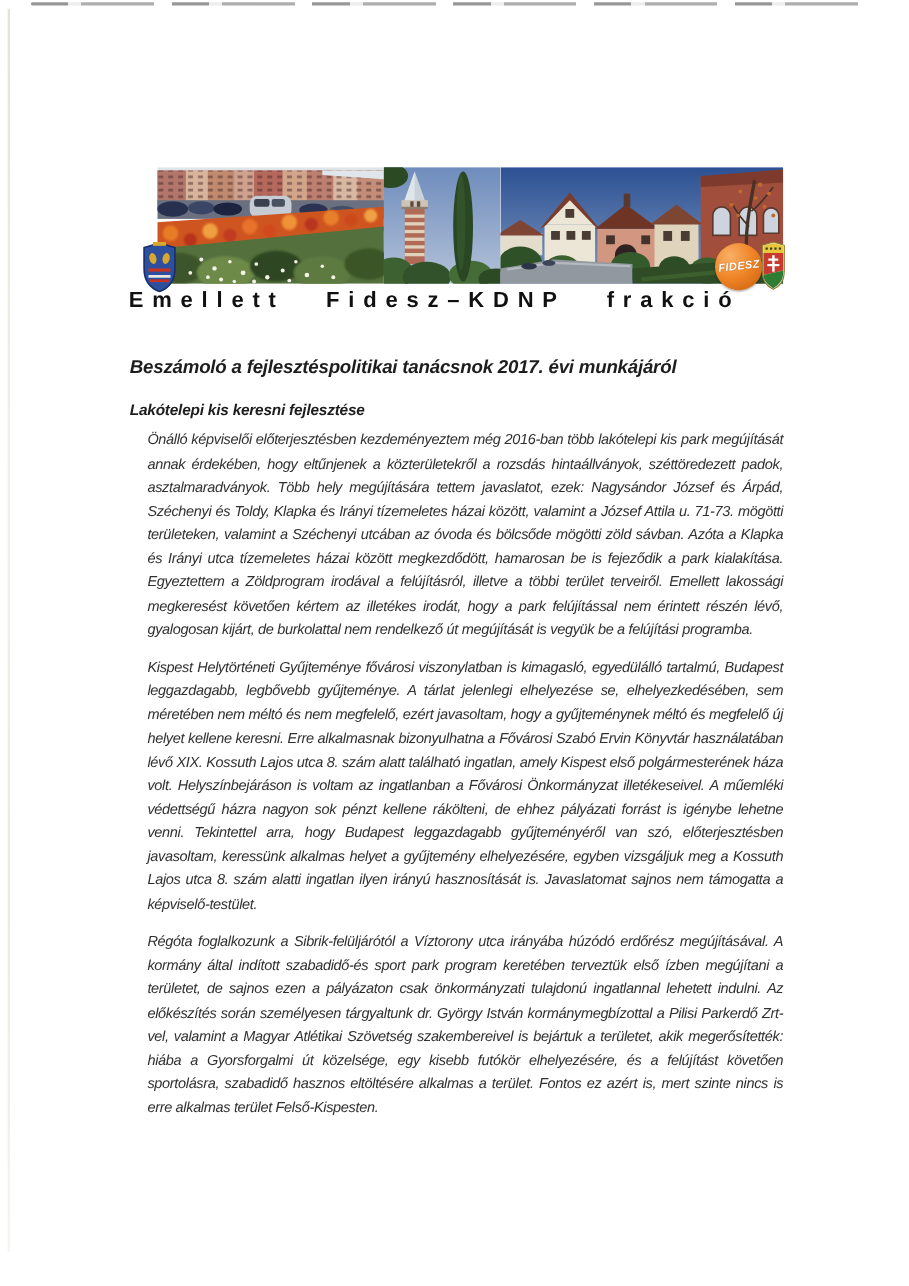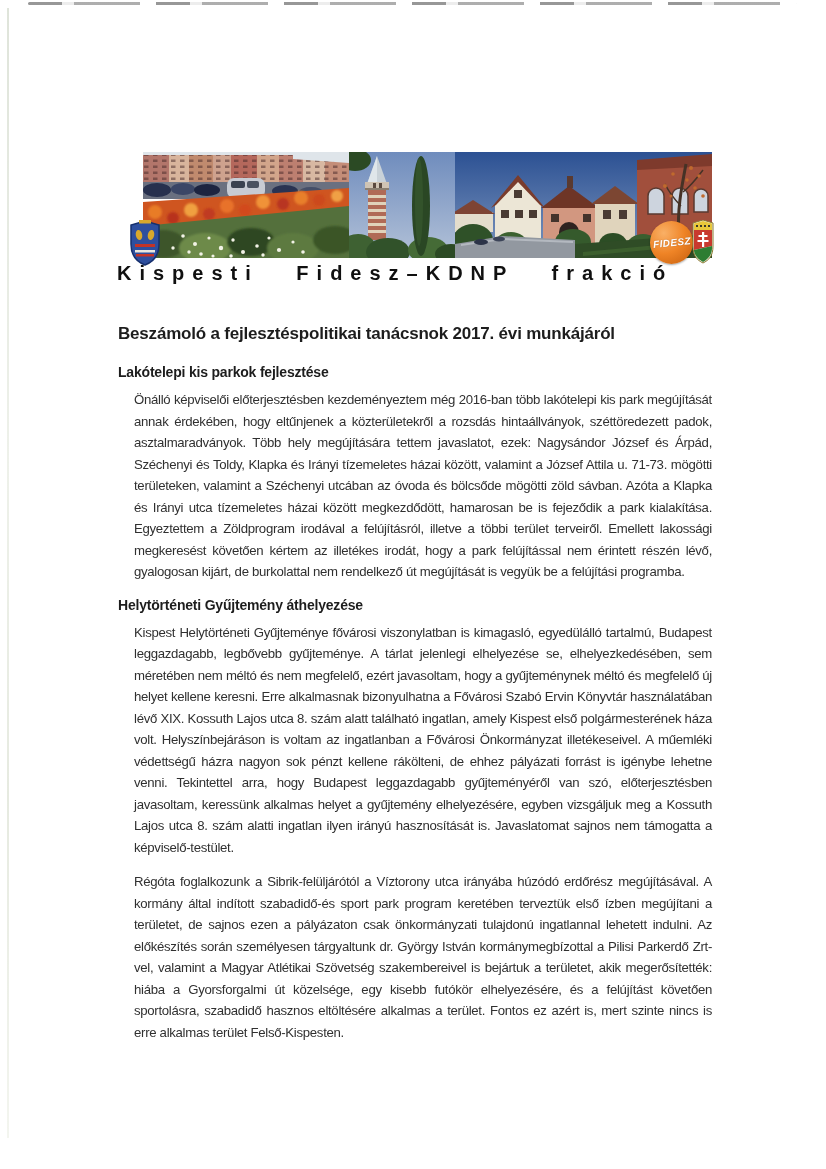--- a/index.html
+++ b/index.html
@@ -36,21 +36,21 @@
     color:#fff;font-style:italic;font-weight:bold;font-size:10px;letter-spacing:.4px;
     transform:rotate(-6deg);text-shadow:0 0 1px rgba(90,40,0,.5);
   }
   .wordmark{
     position:absolute;left:117px;top:258px;width:600px;height:30px;
     display:flex;align-items:center;
     font-weight:bold;font-size:20px;color:#101010;
     letter-spacing:8px;word-spacing:24px;white-space:nowrap;
   }
   
-  .content{position:absolute;left:118px;top:324px;width:594px;}
+  .content{position:absolute;left:118px;top:324px;width:594px;font-style:italic;}
   .doc-title{
     font-size:17px;font-weight:bold;color:#1d1d1d;letter-spacing:-0.2px;
     margin:0 0 20px 0;
   }
   .sec-h{
     font-size:14px;font-weight:bold;color:#1d1d1d;letter-spacing:-0.2px;
     margin:14px 0 9px 0;
   }
   .sec-h:first-of-type{margin-top:0;}
   .sec-p{
@@ -275,25 +275,24 @@
     <rect x="8" y="5" width="2" height="2" fill="#3a3a2a"></rect>
   <rect x="12" y="5" width="2" height="2" fill="#3a3a2a"></rect>
     <rect x="16" y="5" width="2" height="2" fill="#3a3a2a"></rect>
   <polygon points="2,10 20,10 20,26 2,30" fill="#c8392e"></polygon>
   <path d="M2,30 L20,26 V28 C20,35 16,39 11,42 C6,39 2,35 2,30 Z" fill="#2e7d32"></path>
   <rect x="10" y="12" width="2.2" height="15" fill="#ffffff"></rect>
   <rect x="6.5" y="15" width="9" height="2" fill="#ffffff"></rect>
   <rect x="5.5" y="20" width="11" height="2" fill="#ffffff"></rect>
 </svg>
 
-<div class="wordmark">Kispesti Fidesz–KDNP frakció</div>
+<div class="wordmark">Emellett Fidesz–KDNP frakció</div>
 
 <div class="content">
   <h1 class="doc-title">Beszámoló a fejlesztéspolitikai tanácsnok 2017. évi munkájáról</h1>
 
-  <h2 class="sec-h">Lakótelepi kis parkok fejlesztése</h2>
+  <h2 class="sec-h">Lakótelepi kis keresni fejlesztése</h2>
   <p class="sec-p">Önálló képviselői előterjesztésben kezdeményeztem még 2016-ban több lakótelepi kis park megújítását annak érdekében, hogy eltűnjenek a közterületekről a rozsdás hintaállványok, széttöredezett padok, asztalmaradványok. Több hely megújítására tettem javaslatot, ezek: Nagysándor József és Árpád, Széchenyi és Toldy, Klapka és Irányi tízemeletes házai között, valamint a József Attila u. 71-73. mögötti területeken, valamint a Széchenyi utcában az óvoda és bölcsőde mögötti zöld sávban. Azóta a Klapka és Irányi utca tízemeletes házai között megkezdődött, hamarosan be is fejeződik a park kialakítása. Egyeztettem a Zöldprogram irodával a felújításról, illetve a többi terület terveiről. Emellett lakossági megkeresést követően kértem az illetékes irodát, hogy a park felújítással nem érintett részén lévő, gyalogosan kijárt, de burkolattal nem rendelkező út megújítását is vegyük be a felújítási programba.</p>
 
-  <h2 class="sec-h">Helytörténeti Gyűjtemény áthelyezése</h2>
   <p class="sec-p">Kispest Helytörténeti Gyűjteménye fővárosi viszonylatban is kimagasló, egyedülálló tartalmú, Budapest leggazdagabb, legbővebb gyűjteménye. A tárlat jelenlegi elhelyezése se, elhelyezkedésében, sem méretében nem méltó és nem megfelelő, ezért javasoltam, hogy a gyűjteménynek méltó és megfelelő új helyet kellene keresni. Erre alkalmasnak bizonyulhatna a Fővárosi Szabó Ervin Könyvtár használatában lévő XIX. Kossuth Lajos utca 8. szám alatt található ingatlan, amely Kispest első polgármesterének háza volt. Helyszínbejáráson is voltam az ingatlanban a Fővárosi Önkormányzat illetékeseivel. A műemléki védettségű házra nagyon sok pénzt kellene rákölteni, de ehhez pályázati forrást is igénybe lehetne venni. Tekintettel arra, hogy Budapest leggazdagabb gyűjteményéről van szó, előterjesztésben javasoltam, keressünk alkalmas helyet a gyűjtemény elhelyezésére, egyben vizsgáljuk meg a Kossuth Lajos utca 8. szám alatti ingatlan ilyen irányú hasznosítását is. Javaslatomat sajnos nem támogatta a képviselő-testület.</p>
 
   <p class="sec-p">Régóta foglalkozunk a Sibrik-felüljárótól a Víztorony utca irányába húzódó erdőrész megújításával. A kormány által indított szabadidő-és sport park program keretében terveztük első ízben megújítani a területet, de sajnos ezen a pályázaton csak önkormányzati tulajdonú ingatlannal lehetett indulni. Az előkészítés során személyesen tárgyaltunk dr. György István kormánymegbízottal a Pilisi Parkerdő Zrt-vel, valamint a Magyar Atlétikai Szövetség szakembereivel is bejártuk a területet, akik megerősítették: hiába a Gyorsforgalmi út közelsége, egy kisebb futókör elhelyezésére, és a felújítást követően sportolásra, szabadidő hasznos eltöltésére alkalmas a terület. Fontos ez azért is, mert szinte nincs is erre alkalmas terület Felső-Kispesten.</p>
 </div>
 
 </body></html>

